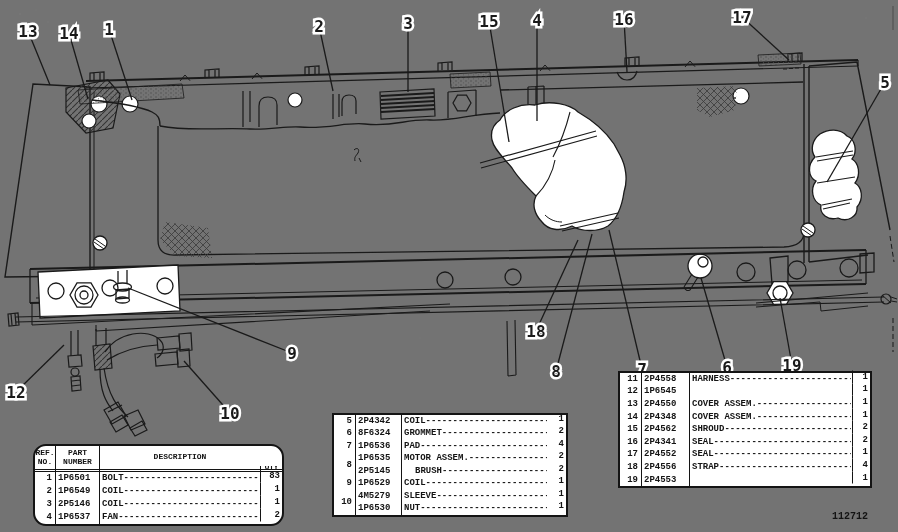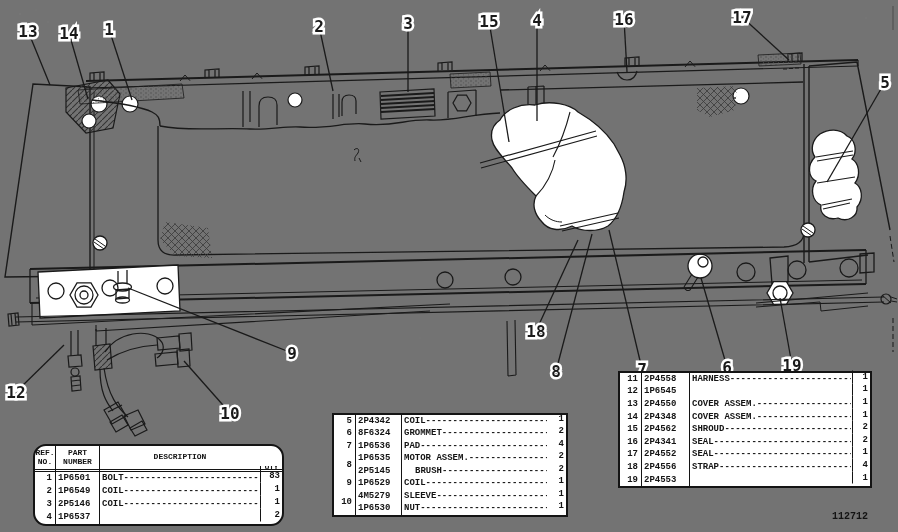--- a/index.html
+++ b/index.html
@@ -297,20 +297,24 @@
       <div class="c qty">1</div>
       <div class="c ref">3</div>
       <div class="c part">2P5146</div>
       <div class="c desc">
         <span class="t">COIL</span>
         <span class="dash"></span>
       </div>
       <div class="c qty">1</div>
       <div class="c ref">4</div>
       <div class="c part">1P6537</div>
+      <div class="c desc">
+        <span class="t">FAN</span>
+        <span class="dash"></span>
+      </div>
       <div class="c qty">2</div>
     </div>
 <div class="ptable" id="table-2">
       <div class="c ref">5</div>
       <div class="c part">2P4342</div>
       <div class="c desc">
         <span class="t">COIL</span>
         <span class="dash"></span>
       </div>
       <div class="c qty">1</div>

